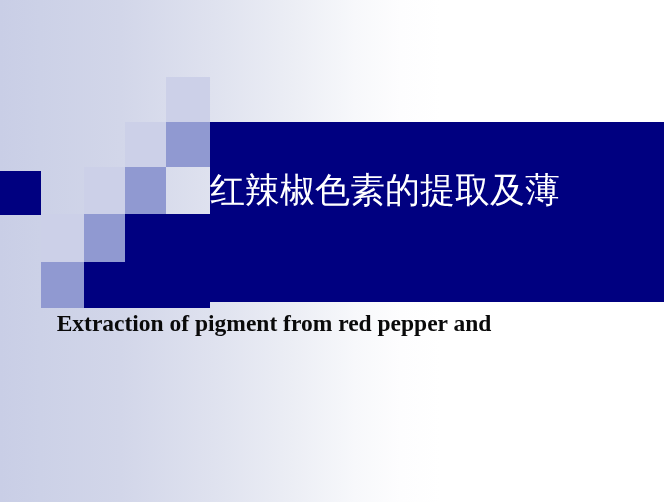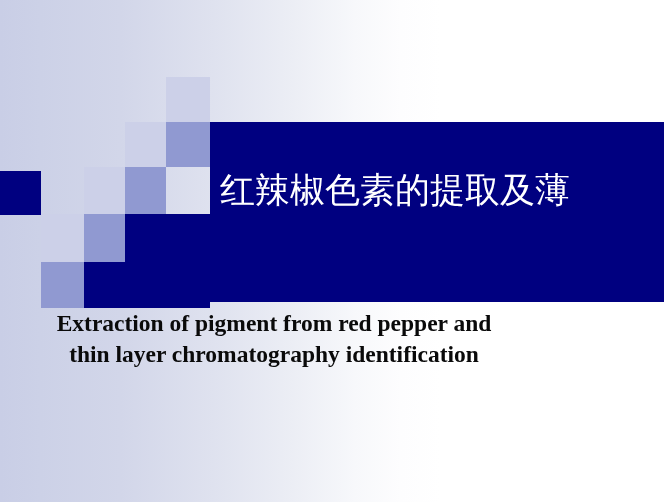--- a/index.html
+++ b/index.html
@@ -44,21 +44,21 @@
   .title-panel {
     position: absolute;
     left: 210px;
     top: 122px;
     width: 454px;
     height: 180px;
     background: #000080;
   }
   .title-text {
     position: absolute;
-    left: 220px;
+    left: 210px;
     top: 163px;
     width: 430px;
     color: #ffffff;
     font-family: "DejaVu Sans", "Liberation Sans", sans-serif;
     font-size: 35px;
     line-height: 54px;
     font-weight: 400;
     letter-spacing: 0px;
     white-space: nowrap;
   }
@@ -107,16 +107,15 @@
   </div>
 
   <div class="title-panel"></div>
 
   <div class="title-text">
     <span class="title-line">红辣椒色素的提取及薄</span>
   </div>
 
   <div class="subtitle">
     <span class="sub-line">Extraction of pigment from red pepper and</span>
-    <span class="sub-line">thin layer chromatography identification</span>
   </div>
 
 </div>
 
 </body></html>

